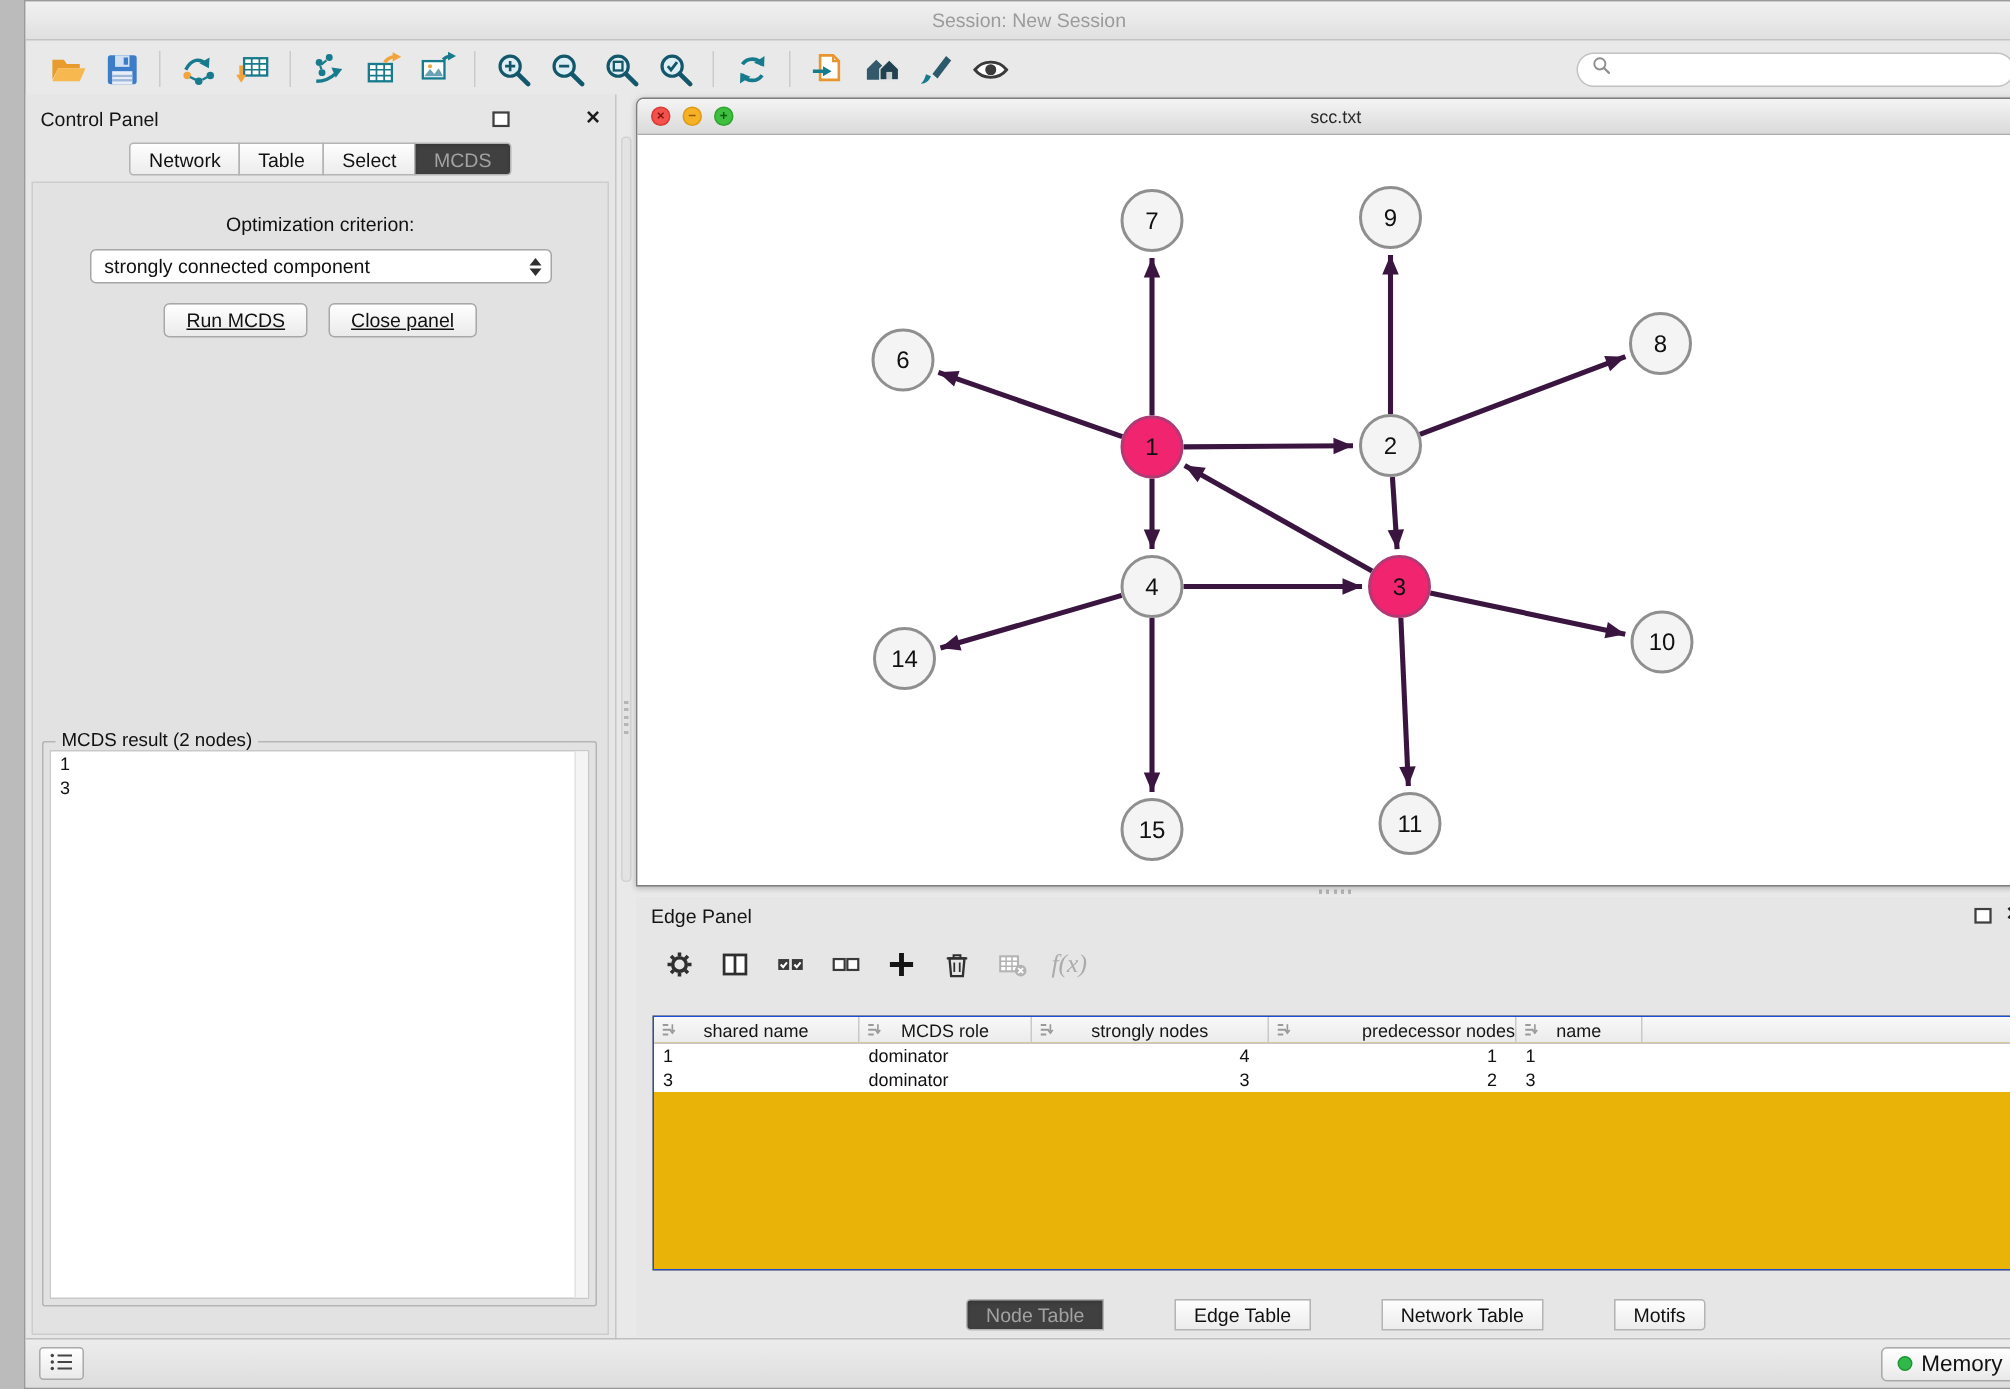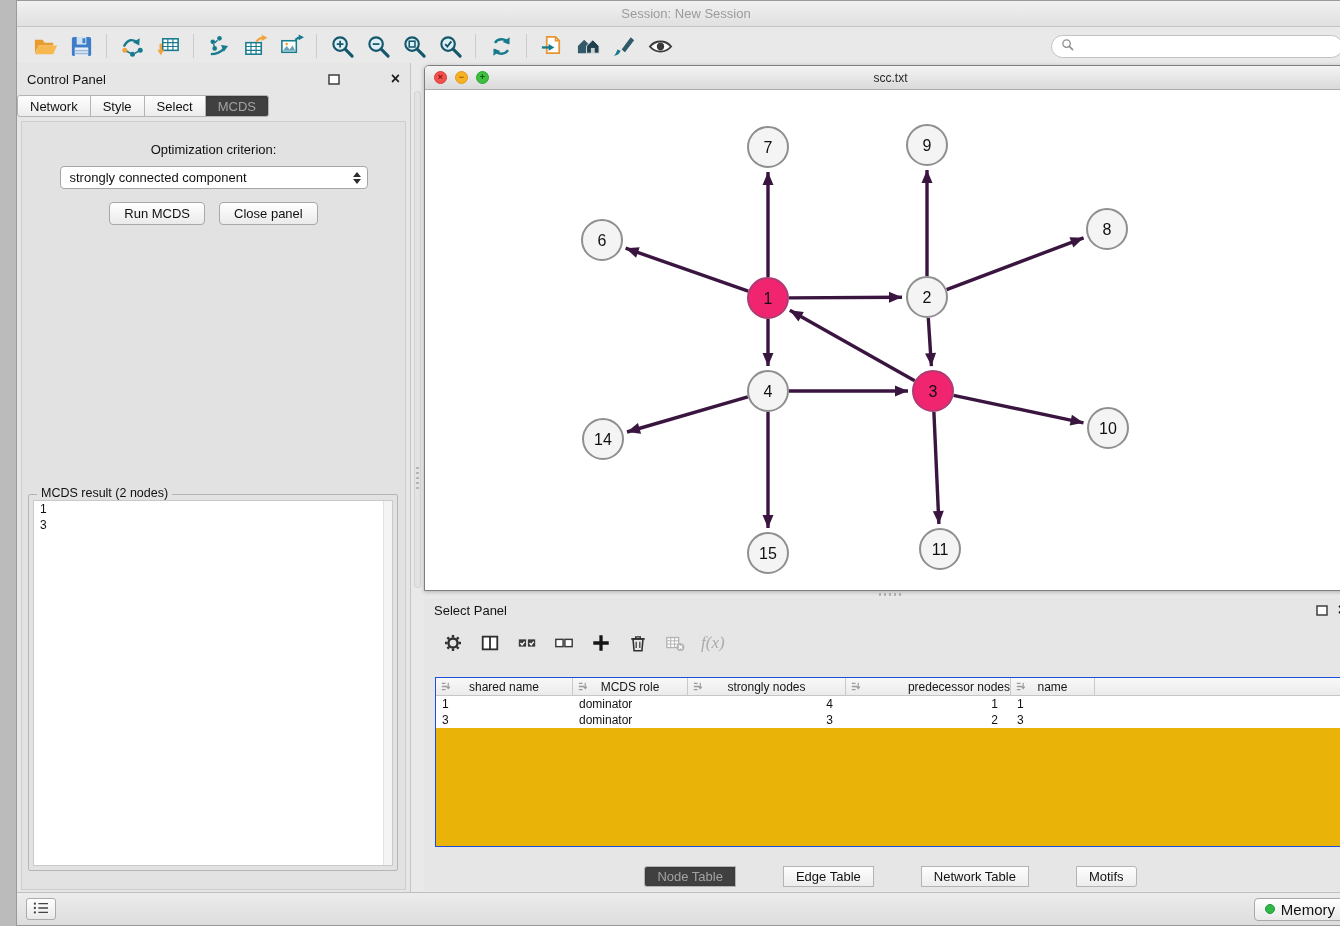--- a/index.html
+++ b/index.html
@@ -23,37 +23,37 @@
     border:1px solid #c2c2c2; border-radius:12px; display:flex; align-items:center; padding:0 9px; gap:5px; }
   .search-box input { border:none; outline:none; flex:1; font-size:12px; background:transparent; color:#333; }
 
   
   .control-panel { position:absolute; left:0; top:62px; width:394px; height:831px;
     background:#e6e6e6; border-right:1px solid #c6c6c6; }
   .panel-head { height:32px; display:flex; align-items:center; padding:0 10px; font-size:13px; color:#141414;gap:41px; }
   .panel-head .spacer { flex:1; }
   .float-btn { width:13px; height:12px; border:none; background:none; margin-right:9px; display:flex; align-items:center; cursor:pointer; }
   .close-btn { border:none; background:none; font-size:16px; font-weight:bold; color:#1c1c1c; line-height:1; cursor:pointer; }
-  .cp-tabs { display:flex; justify-content:flex-start; height:22px; }
+  .cp-tabs { display:flex; justify-content:center; height:22px; }
   .cptab { font-size:13px; padding:2px 12px; background:linear-gradient(#fefefe,#ececec);
     border:1px solid #b4b4b4; margin-left:-1px; color:#111; cursor:pointer; white-space:nowrap; }
   .cptab:first-child { border-radius:3px 0 0 3px; margin-left:0; }
   .cptab:last-child { border-radius:0 3px 3px 0; }
   .cptab.active { background:#404040; color:#a2a2a2; box-shadow:inset 0 1px 3px rgba(0,0,0,0.18); }
   .cp-body { position:absolute; left:4px; right:4px; top:58px; bottom:4px; background:#e2e2e2; border:1px solid #cdcdcd; }
   .opt-label { text-align:center; margin-top:20px; font-size:13px; color:#101010; }
   .dropdown { position:relative; width:308px; height:23px; margin:9px auto 0; background:#fff;
     border:1px solid #a6a6a6; border-radius:4px; display:flex; align-items:center;
     padding:0 22px 0 9px; font-size:13px; color:#111; cursor:pointer; }
   .stepper { position:absolute; right:3px; top:0; bottom:0; width:14px; display:flex; flex-direction:column; align-items:center; justify-content:center; gap:2px; }
   .chev-up { width:0; height:0; border-left:4px solid transparent; border-right:4px solid transparent; border-bottom:5px solid #2e2e2e; }
   .chev-down { width:0; height:0; border-left:4px solid transparent; border-right:4px solid transparent; border-top:5px solid #2e2e2e; }
   .btn-row { display:flex; justify-content:center; gap:14px; margin-top:13px; }
   .pushbtn { font-size:13px; padding:3px 14px; background:linear-gradient(#ffffff,#eaeaea);
-    border:1px solid #a8a8a8; border-radius:4px; cursor:pointer; color:#111; }
+    border:1px solid #a8a8a8; border-radius:4px; cursor:pointer; color:#111;text-decoration:underline; }
   .result-box { position:absolute; left:6px; right:7px; top:372px; bottom:18px; border:1px solid #b5b5b5; border-radius:2px; }
   .result-legend { position:absolute; top:-9px; left:8px; background:#e2e2e2; padding:0 4px; font-size:12.5px; color:#111; }
   .result-inner { position:absolute; left:4px; right:4px; top:5px; bottom:4px; background:#fff; border:1px solid #c9c9c9; overflow:hidden; }
   .result-line { font-size:12px; line-height:16px; padding-left:6px; color:#111; }
   .vtrack { position:absolute; top:1px; bottom:1px; right:1px; width:9px; background:#f4f4f4; border-left:1px solid #e3e3e3; }
 
   
   .v-splitter { position:absolute; left:397px; top:90px; width:7px; height:497px; background:#e3e3e3; border:1px solid #d2d2d2; border-radius:3px; cursor:col-resize; }
   .v-splitter .grip { position:absolute; top:375px; left:1px; width:3px; height:24px;
     background:repeating-linear-gradient(#b5b5b5 0 2px, transparent 2px 5px); }
@@ -298,21 +298,21 @@
       <span class="spacer"></span>
       <button class="float-btn">
         <svg width="12" height="11" viewBox="0 0 12 11">
             <rect x="1" y="1" width="10" height="9" fill="#fff" stroke="#3f3f3f" stroke-width="1.5"></rect>
           </svg>
       </button>
       <button class="close-btn">×</button>
     </div>
     <div class="cp-tabs">
         <button class="cptab">Network</button>
-        <button class="cptab">Style</button>
+        <button class="cptab">Table</button>
         <button class="cptab">Select</button>
         <button class="cptab active">MCDS</button>
       </div>
     <div class="cp-body">
       <div class="opt-label">Optimization criterion:</div>
       <div class="dropdown">
         <span>strongly connected component</span>
         <span class="stepper">
           <span class="chev-up"></span>
             <span class="chev-down"></span>
@@ -416,21 +416,21 @@
           <g>
             <circle cx="515" cy="459" r="20" fill="#f4f4f4" stroke="#8f8f8f" stroke-width="2"></circle>
             <text x="515" y="459" dy="5.5" text-anchor="middle" font-size="16" fill="#101010">11</text>
           </g>
         </svg>
     </div>
   </div>
 
   <div class="table-panel">
     <div class="tp-head">
-      <span>Select Panel</span>
+      <span>Edge Panel</span>
       <span class="spacer" style="flex:1"></span>
       <button class="float-btn">
         <svg width="12" height="11" viewBox="0 0 12 11">
             <rect x="1" y="1" width="10" height="9" fill="#fff" stroke="#3f3f3f" stroke-width="1.5"></rect>
           </svg>
       </button>
       <button class="close-btn">×</button>
     </div>
     <div class="tp-toolbar">
       <span style="display:flex;align-items:center;gap:3px;">

